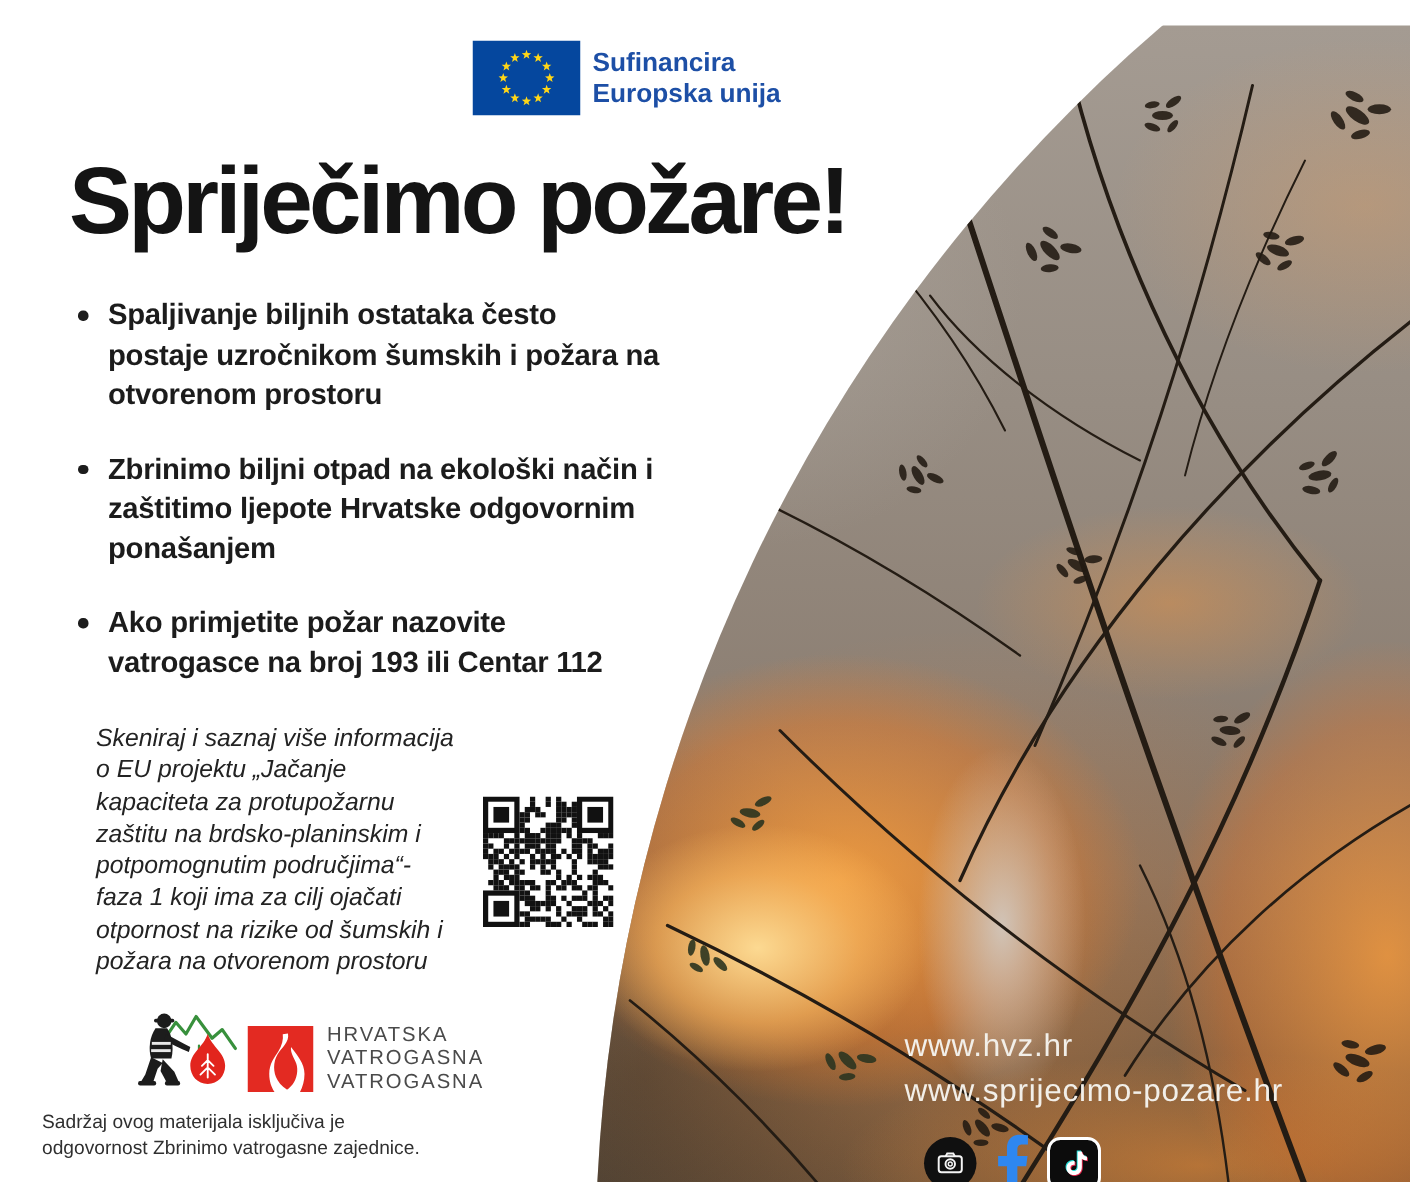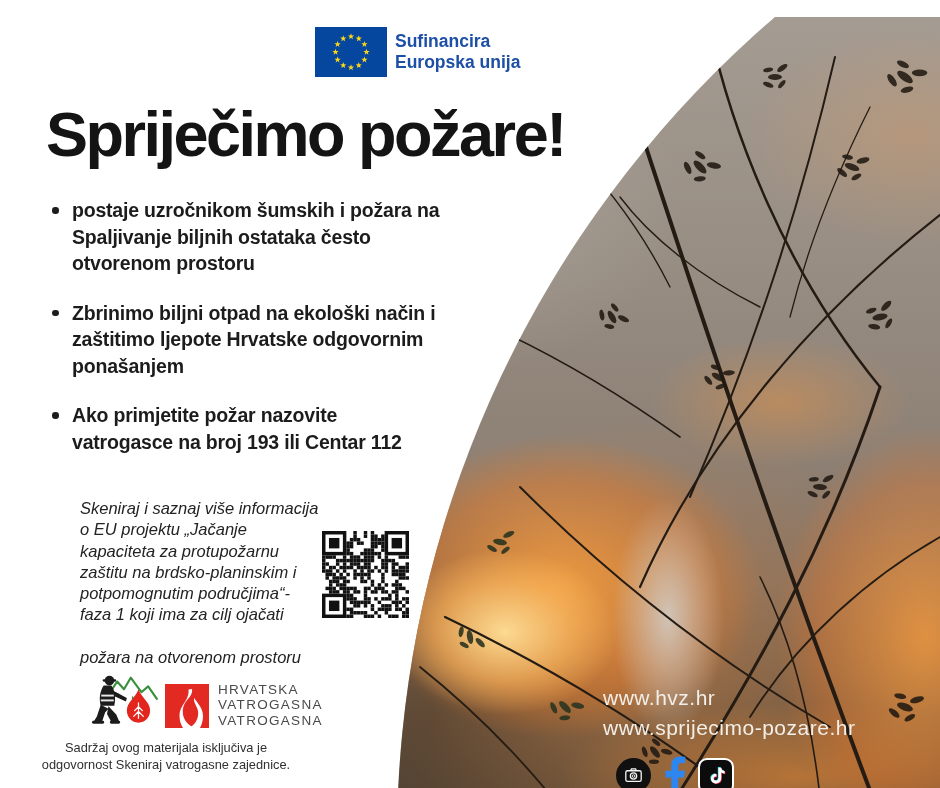--- a/index.html
+++ b/index.html
@@ -53,34 +53,34 @@
   .bullets li{
     position:relative;padding-left:24px;margin-bottom:23px;
     font-size:19.5px;font-weight:bold;line-height:26.5px;color:#1c1c1c;letter-spacing:-.2px;
   }
   .bullets li::before{
     content:"";position:absolute;left:4px;top:10px;width:6.5px;height:6.5px;border-radius:50%;background:#1c1c1c;
   }
 
   
   .qr-caption{
-    position:absolute;left:64px;top:482px;margin:16px;z-index:3;
+    position:absolute;left:64px;top:482px;margin:0;z-index:3;
     font-size:16.5px;font-style:italic;line-height:21.3px;color:#232323;
   }
   .qr{position:absolute;left:322px;top:531px;width:87px;height:87px;z-index:3;}
   .qr svg{width:100%;height:100%;display:block;}
 
   
   .partners{position:absolute;left:84px;top:668px;display:flex;align-items:flex-end;z-index:3;}
   .ff-logo{width:78px;height:60px;display:block;}
   .hvz-mark{width:44px;height:44px;display:block;margin-left:3px;}
   .hvz-name{margin-left:9px;font-size:13.5px;letter-spacing:1.3px;line-height:15.5px;color:#4a4a4a;}
   .disclaimer{
-    position:absolute;left:16px;top:740px;width:300px;margin:0;z-index:3;
-    text-align:center;font-size:12.8px;line-height:16.5px;color:#303030;
+    position:absolute;left:28px;top:740px;width:300px;margin:0;z-index:3;
+    font-size:12.8px;line-height:16.5px;color:#303030;
   }
 </style>
 </head>
 <body>
 
 <div class="poster">
 
   <div class="photo-circle">
     <div class="photo-inner">
       <svg class="branches" viewBox="0 0 940 788" preserveAspectRatio="none">
@@ -180,43 +180,43 @@
     <div class="eu-text">
       <div>Sufinancira</div>
       <div>Europska unija</div>
     </div>
   </div>
 
   <h1 class="title">Spriječimo požare!</h1>
 
   <ul class="bullets">
     <li>
+      <div>Spaljivanje biljnih ostataka često</div>
       <div>postaje uzročnikom šumskih i požara na</div>
-      <div>Spaljivanje biljnih ostataka često</div>
       <div>otvorenom prostoru</div>
     </li>
     <li>
       <div>Zbrinimo biljni otpad na ekološki način i</div>
       <div>zaštitimo ljepote Hrvatske odgovornim</div>
       <div>ponašanjem</div>
     </li>
     <li>
       <div>Ako primjetite požar nazovite</div>
       <div>vatrogasce na broj 193 ili Centar 112</div>
     </li>
   </ul>
 
   <p class="qr-caption">
     <span>Skeniraj i saznaj više informacija</span><br>
     <span>o EU projektu „Jačanje</span><br>
     <span>kapaciteta za protupožarnu</span><br>
     <span>zaštitu na brdsko-planinskim i</span><br>
     <span>potpomognutim područjima“-</span><br>
     <span>faza 1 koji ima za cilj ojačati</span><br>
-    <br>
+    <span>otpornost na rizike od šumskih i</span><br>
     <span>požara na otvorenom prostoru</span>
   </p>
   <div class="qr">
     <svg id="qr-svg" viewBox="0 0 100 100">
         <rect width="100" height="100" fill="#fff"></rect>
         <rect x="36" y="0" width="4" height="4" fill="#111"></rect>
         <rect x="48" y="0" width="4" height="4" fill="#111"></rect>
         <rect x="56" y="0" width="4" height="4" fill="#111"></rect>
         <rect x="36" y="4" width="4" height="4" fill="#111"></rect>
         <rect x="48" y="4" width="4" height="4" fill="#111"></rect>
@@ -522,16 +522,16 @@
 
     <div class="hvz-name">
       <div>HRVATSKA</div>
       <div>VATROGASNA</div>
       <div>VATROGASNA</div>
     </div>
   </div>
 
   <p class="disclaimer">
     <span>Sadržaj ovog materijala isključiva je</span><br>
-    <span>odgovornost Skeniraj vatrogasne zajednice.</span>
+    <span>odgovornost Zbrinimo vatrogasne zajednice.</span>
   </p>
 
 </div>
 
 </body></html>

